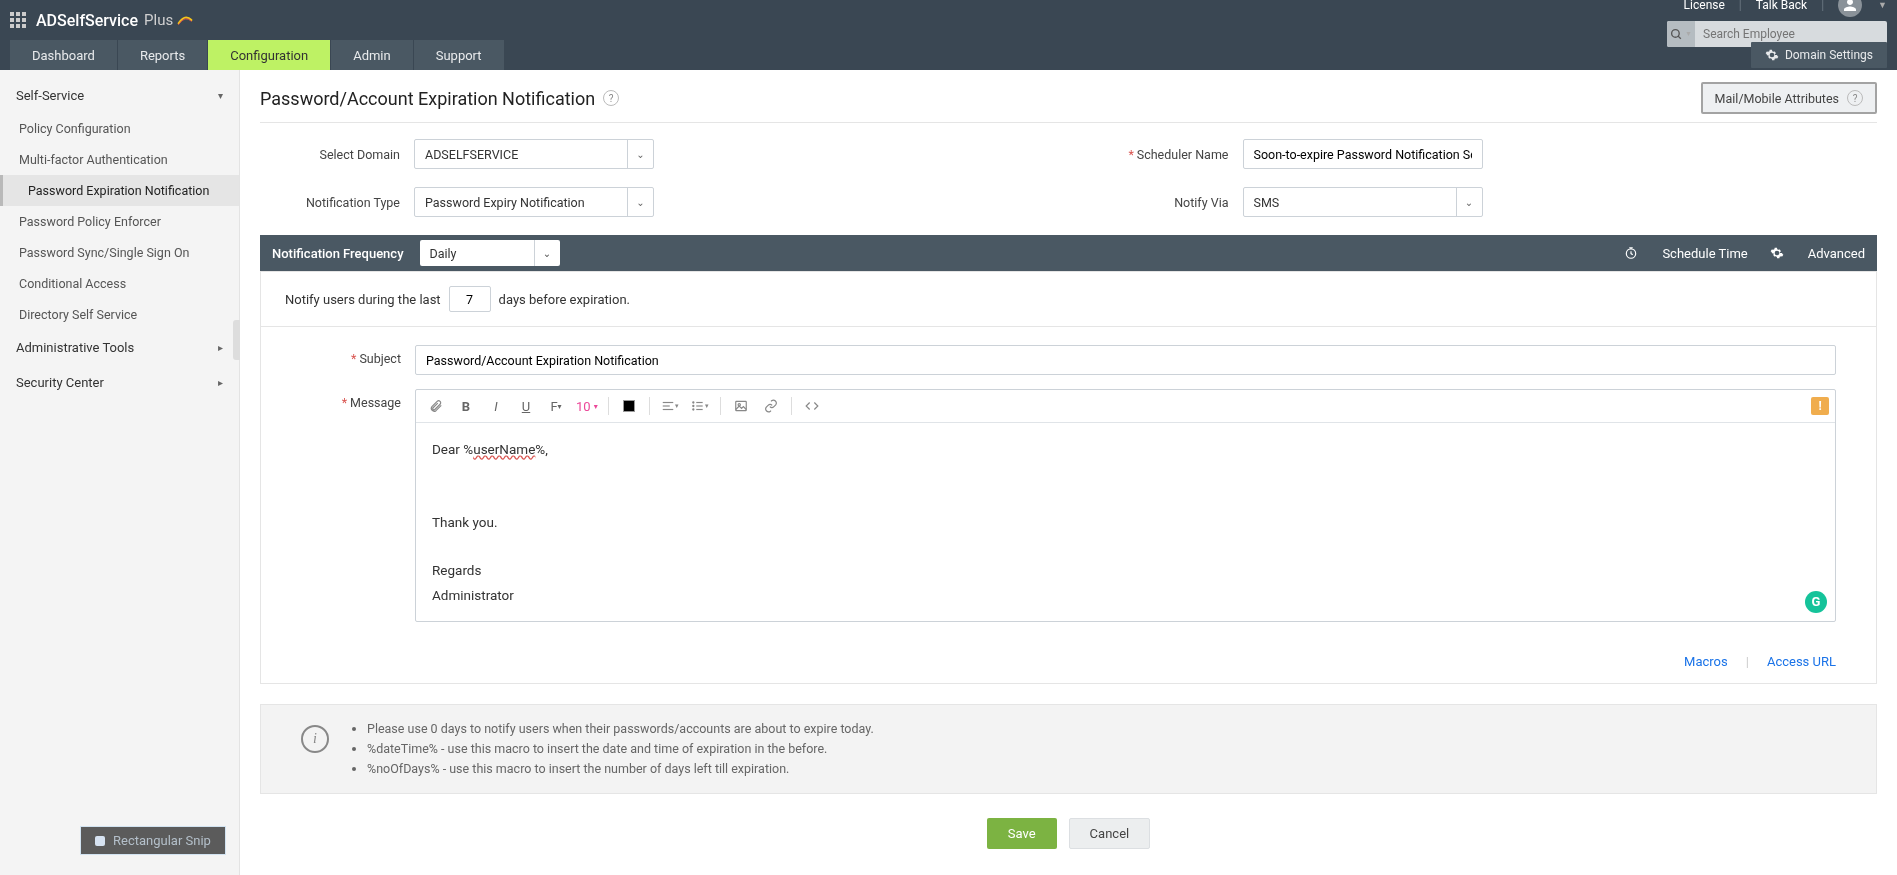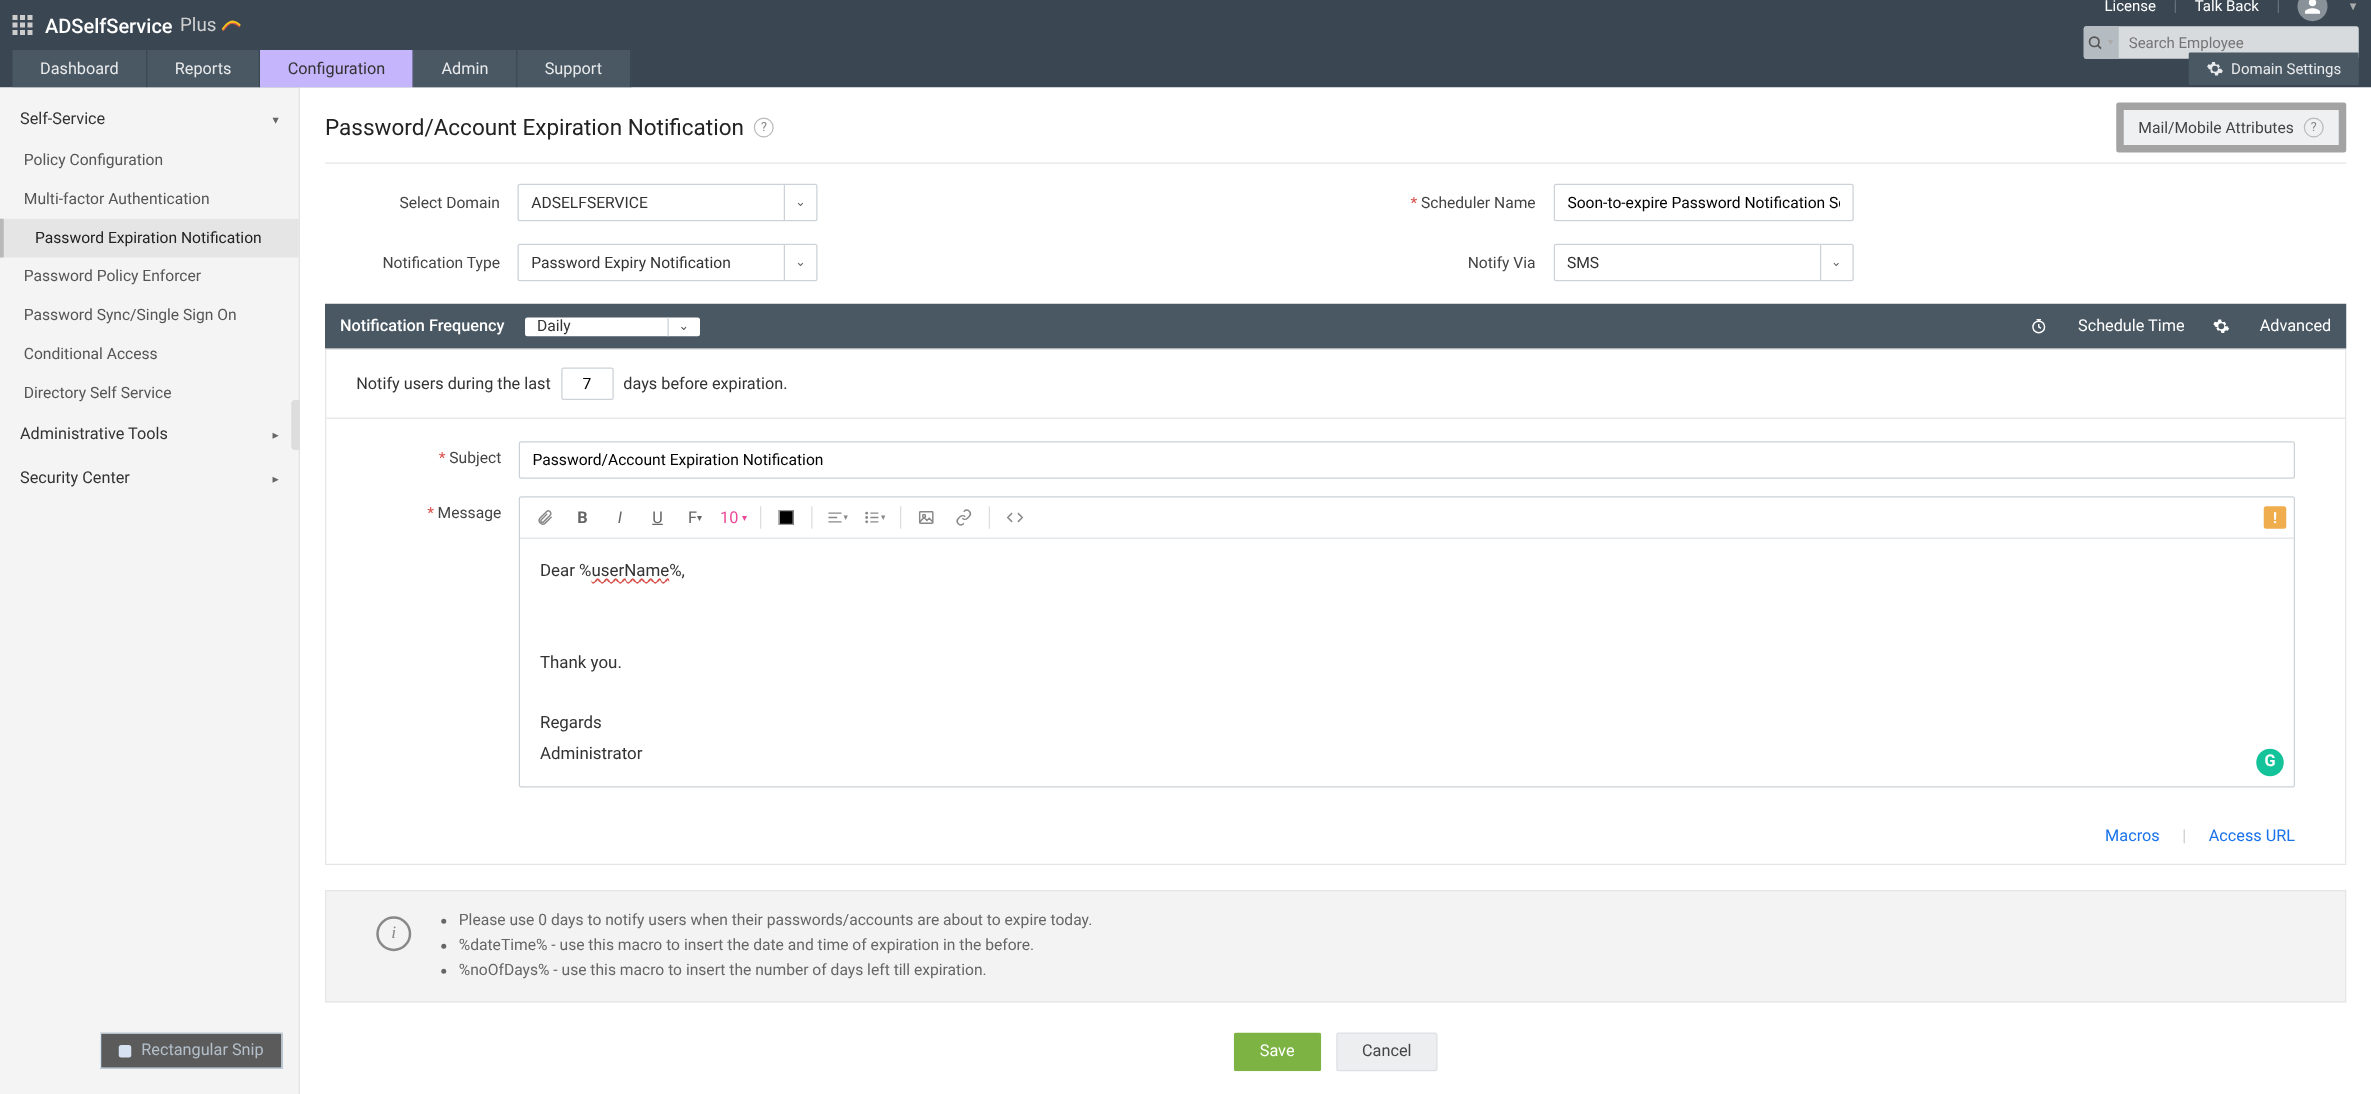--- a/index.html
+++ b/index.html
@@ -23,55 +23,55 @@
 .caret-down { color: #aaa; font-size: 9px; margin-left: 2px; }
 .search-row { display: flex; align-items: center; }
 .search-box { display: flex; align-items: center; background: #d7dbde; border-radius: 2px; height: 26px; width: 220px; }
 .search-btn { background: #b5bcc1; height: 26px; width: 28px; display: flex; align-items: center; justify-content: center; color: #555; cursor: pointer; border-radius: 2px 0 0 2px; }
 .search-input { flex: 1; border: none; background: transparent; padding: 0 8px; font-size: 12px; color: #333; outline: none; }
 
 
 .tabsbar { background: #3a4753; height: 30px; display: flex; align-items: stretch; padding-left: 10px; justify-content: space-between; }
 .tabs { display: flex; gap: 0; }
 .tab { padding: 0 22px; display: flex; align-items: center; color: #e8eaec; font-size: 13px; background: #4a5863; cursor: pointer; border-right: 1px solid #3a4753; }
-.tab.active { background: #c4b5fd; color: #333; }
+.tab.active { background: #bef264; color: #333; }
 .domain-settings-btn { background: #4a5863; color: #e8eaec; display: flex; align-items: center; padding: 0 14px; gap: 6px; font-size: 12px; cursor: pointer; margin-right: 10px; margin-top: 2px; margin-bottom: 2px; border-radius: 1px; }
 
 
 .layout { display: flex; min-height: calc(100vh - 70px); }
 .sidebar { width: 240px; background: #f4f4f4; border-right: 1px solid #e3e3e3; padding-top: 8px; position: relative; }
 .sidebar-section { padding: 10px 16px; font-size: 13px; color: #333; display: flex; justify-content: space-between; align-items: center; cursor: pointer; }
 .sidebar-section .chev { font-size: 10px; color: #666; }
 .sidebar-item { padding: 8px 19px; font-size: 12.5px; color: #555; cursor: pointer; }
 .sidebar-item.active { background: #e5e5e5; color: #222; border-left: 3px solid #b9b9b9; padding-left: 25px; }
 .sidebar-handle { position: absolute; right: -6px; top: 250px; width: 12px; height: 40px; background: #ddd; border-radius: 3px; cursor: pointer; }
 
 .main { flex: 1; padding: 12px 20px 20px 20px; background: #fff; position: relative; }
 .page-header { display: flex; justify-content: space-between; align-items: center; margin-bottom: 4px; }
 .page-title-row { display: flex; align-items: center; gap: 8px; }
 .page-title { font-size: 18px; font-weight: 400; color: #222; }
 .help-circle { width: 16px; height: 16px; border: 1px solid #bbb; border-radius: 50%; display: flex; align-items: center; justify-content: center; font-size: 10px; color: #888; cursor: pointer; }
-.attribs-btn { background: #eef0f2; border: 6px solid #a3a3a3; padding: 6px 12px; font-size: 12.5px; color: #444; display: flex; align-items: center; gap: 8px; cursor: pointer; border-radius: 2px; }
+.attribs-btn { background: #eef0f2; border: 2px solid #a3a3a3; padding: 6px 12px; font-size: 12.5px; color: #444; display: flex; align-items: center; gap: 8px; cursor: pointer; border-radius: 2px; }
 .hr { border-top: 1px solid #e5e5e5; margin: 8px 0 16px 0; }
 
 
 .form-grid { display: grid; grid-template-columns: 1fr 1fr; gap: 18px 40px; margin-bottom: 18px; }
 .form-row { display: flex; align-items: center; gap: 14px; }
 .form-label { width: 140px; text-align: right; font-size: 12.5px; color: #444; }
 .req { color: #d9534f; margin-right: 3px; }
 .select-wrap { display: flex; align-items: stretch; border: 1px solid #ccd2d8; border-radius: 2px; height: 30px; min-width: 240px; background: #fff; }
 .select-val { flex: 1; padding: 0 10px; display: flex; align-items: center; font-size: 12.5px; color: #333; white-space: nowrap; overflow: hidden; }
 .select-caret { width: 26px; border-left: 1px solid #ccd2d8; display: flex; align-items: center; justify-content: center; color: #666; font-size: 10px; cursor: pointer; }
 .text-input { border: 1px solid #ccd2d8; border-radius: 2px; height: 30px; padding: 0 10px; font-size: 12.5px; min-width: 240px; outline: none; }
 
 
 .freq-bar { background: #4a5863; color: #fff; height: 36px; display: flex; align-items: center; padding: 0 12px; justify-content: space-between; margin-bottom: 0; }
 .freq-left { display: flex; align-items: center; gap: 16px; }
 .freq-label { font-size: 13px; font-weight: 500; }
-.freq-select { display: flex; align-items: stretch; border-radius: 2px; height: 15px; min-width: 140px; background: #fff; }
+.freq-select { display: flex; align-items: stretch; border-radius: 2px; height: 26px; min-width: 140px; background: #fff; }
 .freq-select .select-val { color: #333; }
 .freq-select .select-caret { border-left: 1px solid #ccd2d8; color: #555; }
 .freq-right { display: flex; align-items: center; gap: 22px; }
 .freq-action { display: flex; align-items: center; gap: 24px; font-size: 13px; cursor: pointer; }
 
 
 .panel { border: 1px solid #e5e5e5; background: #fff; padding: 0; }
 .notify-row { border-bottom: 1px solid #e5e5e5; padding: 14px 24px; display: flex; align-items: center; gap: 8px; font-size: 13px; color: #333; }
 .small-input { width: 42px; height: 26px; text-align: center; border: 1px solid #ccd2d8; border-radius: 2px; font-size: 12.5px; }
 

